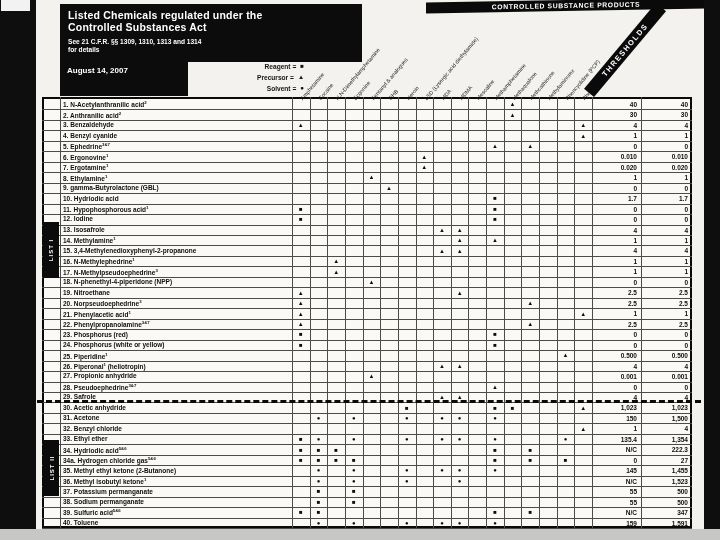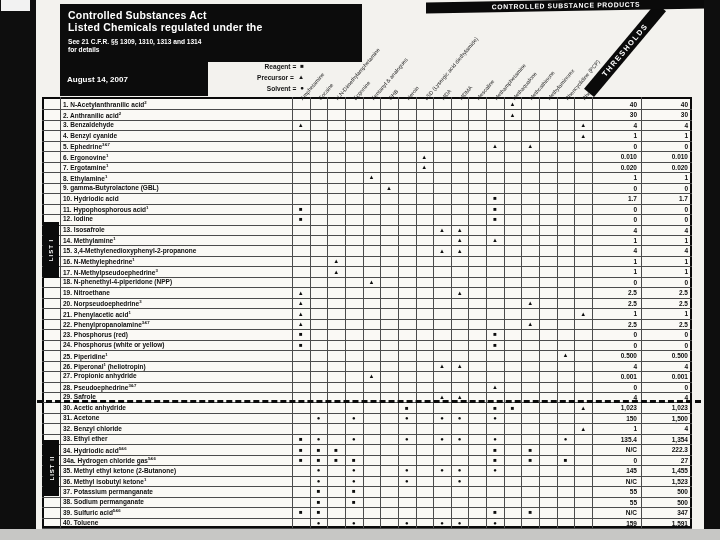--- a/index.html
+++ b/index.html
@@ -7,22 +7,22 @@
         font-family:"Liberation Sans",sans-serif;color:#141414;}
   .strip-left{position:absolute;left:0;top:0;width:36px;height:540px;background:#0e0e0e;z-index:8;}
   .corner{position:absolute;left:1px;top:0;width:29px;height:11px;background:#f2f2f2;z-index:9;}
   .strip-right{position:absolute;left:704px;top:0;width:16px;height:540px;background:#0e0e0e;z-index:8;}
   .strip-bottom{position:absolute;left:0;top:529px;width:720px;height:11px;background:#c7c7c5;z-index:10;}
 
   .hdr-black{position:absolute;left:60px;top:4px;width:302px;height:58px;background:#0c0c0c;color:#fff;
              padding:5px 8px;box-sizing:border-box;z-index:6;}
   .hdr-title{font-size:10.5px;font-weight:bold;line-height:1.18;letter-spacing:.2px;}
   .hdr-note{font-size:6.6px;font-weight:bold;margin-top:4px;line-height:1.25;}
-  .hdr-date{position:absolute;left:60px;top:62px;width:148px;height:34px;background:#0c0c0c;color:#fff;
-            display:flex;align-items:center;padding:4px 7px;box-sizing:border-box;
+  .hdr-date{position:absolute;left:60px;top:62px;width:128px;height:34px;background:#0c0c0c;color:#fff;
+            display:flex;align-items:flex-start;padding:4px 7px;box-sizing:border-box;
             font-size:8px;font-weight:bold;z-index:6;}
   .legend{position:absolute;left:204px;top:61px;width:100px;z-index:6;}
   .lrow{display:flex;align-items:center;justify-content:flex-end;height:11px;}
   .llab{font-size:6.6px;font-weight:bold;text-align:right;}
   .lsym{font-size:6.2px;margin-left:4px;line-height:1;}
 
   .banner-top{position:absolute;left:426px;top:0;width:280px;height:11px;background:#0a0a0a;color:#fff;
               font-size:6.8px;font-weight:bold;text-align:center;line-height:11px;letter-spacing:.6px;
               transform:skewY(-1deg);z-index:7;white-space:nowrap;overflow:hidden;}
   .thr-banner{position:absolute;left:594px;top:84px;width:112px;height:13px;background:#0a0a0a;color:#fff;
@@ -49,22 +49,22 @@
 </style>
 </head>
 <body>
 
 <div class="page">
 
   <div class="tframe"></div>
 
   <div class="hdr-black">
     <div class="hdr-title">
+      <div>Listed Chemicals regulated under the</div>
       <div>Controlled Substances Act</div>
-      <div>Listed Chemicals regulated under the</div>
     </div>
     <div class="hdr-note">
       <div>See 21 C.F.R. §§ 1309, 1310, 1313 and 1314</div>
       <div>for details</div>
     </div>
   </div>
   <div class="hdr-date">
     <span>August 14, 2007</span>
   </div>
 

